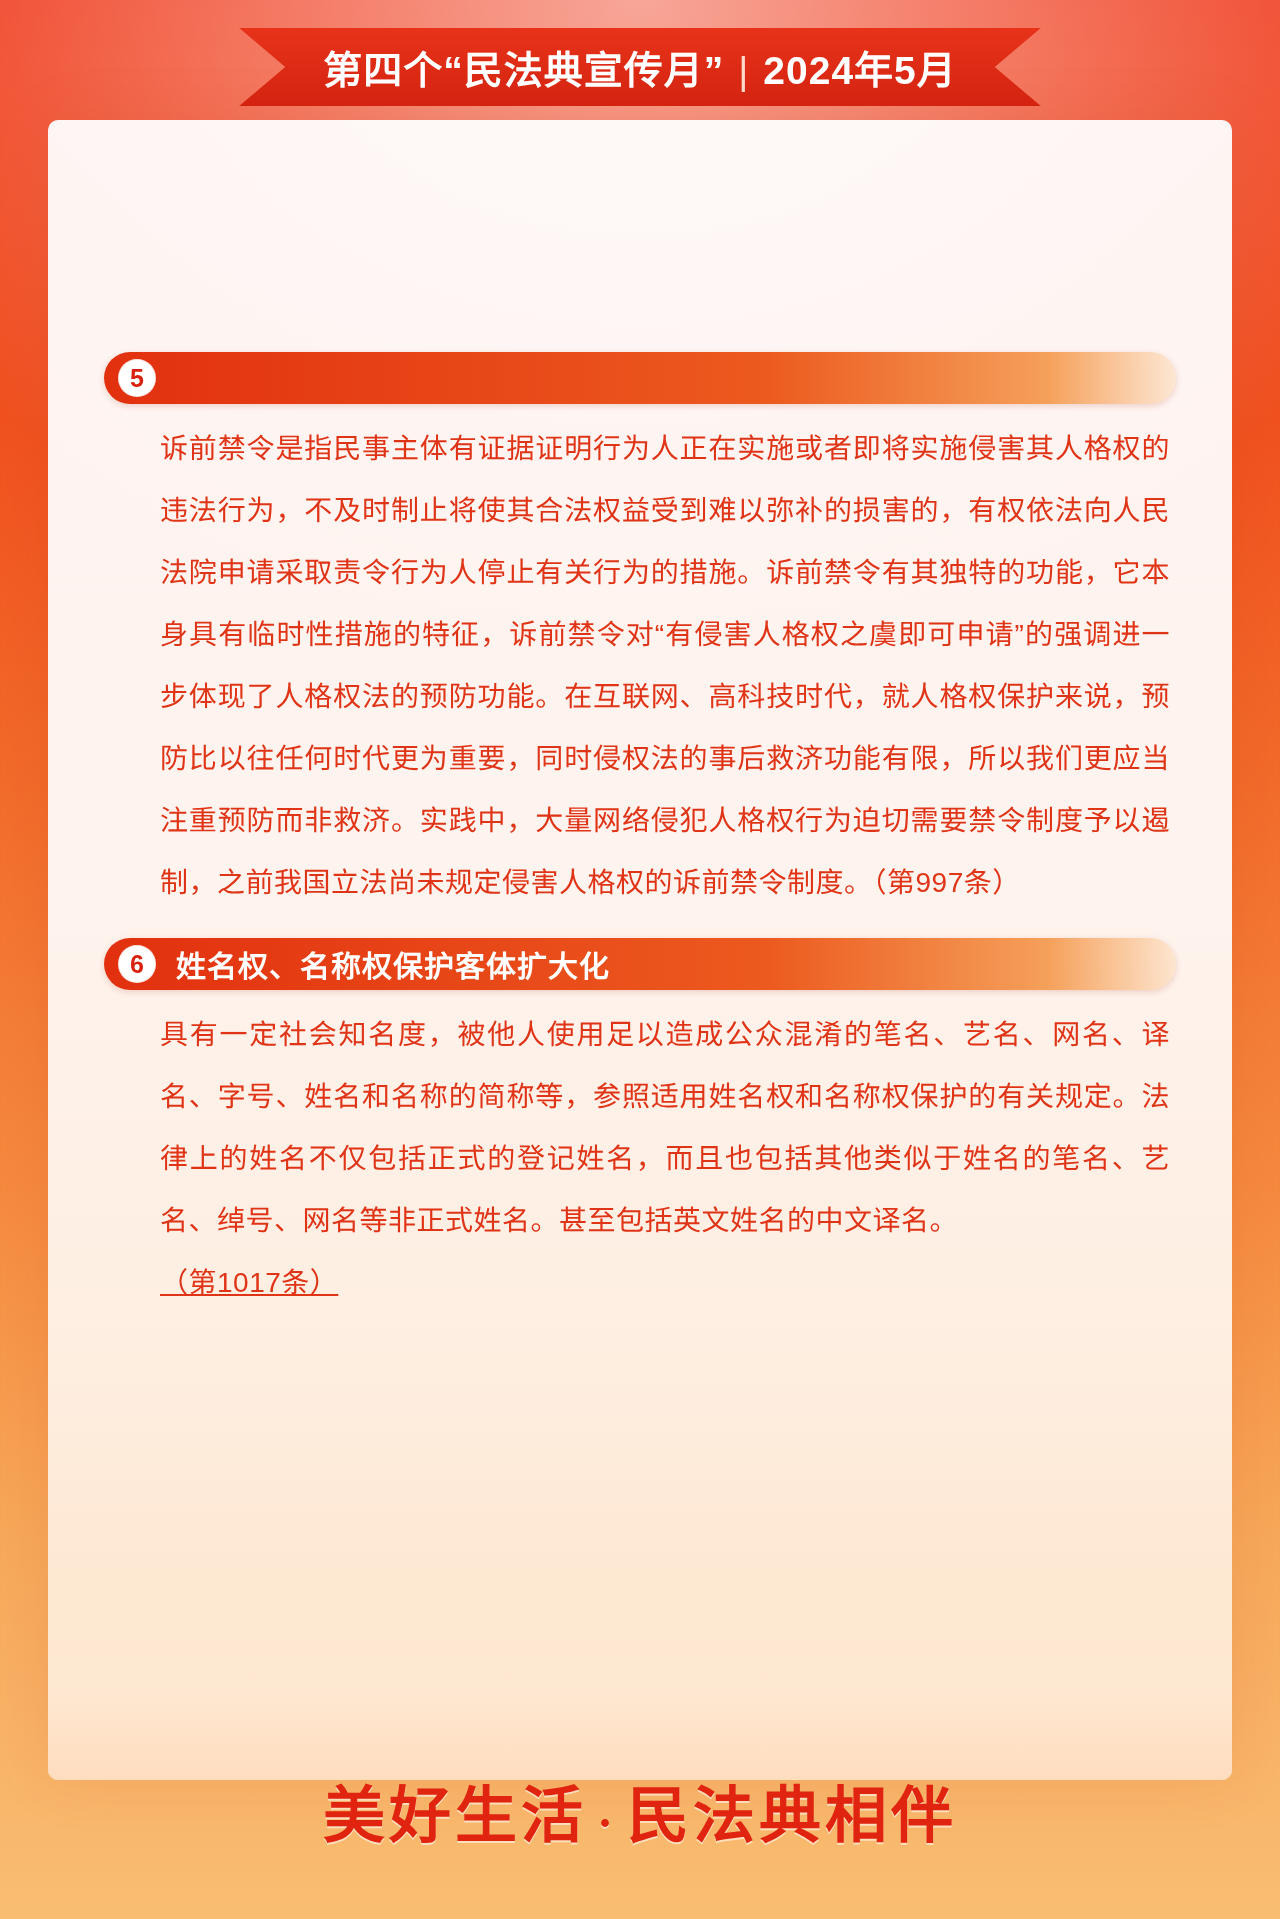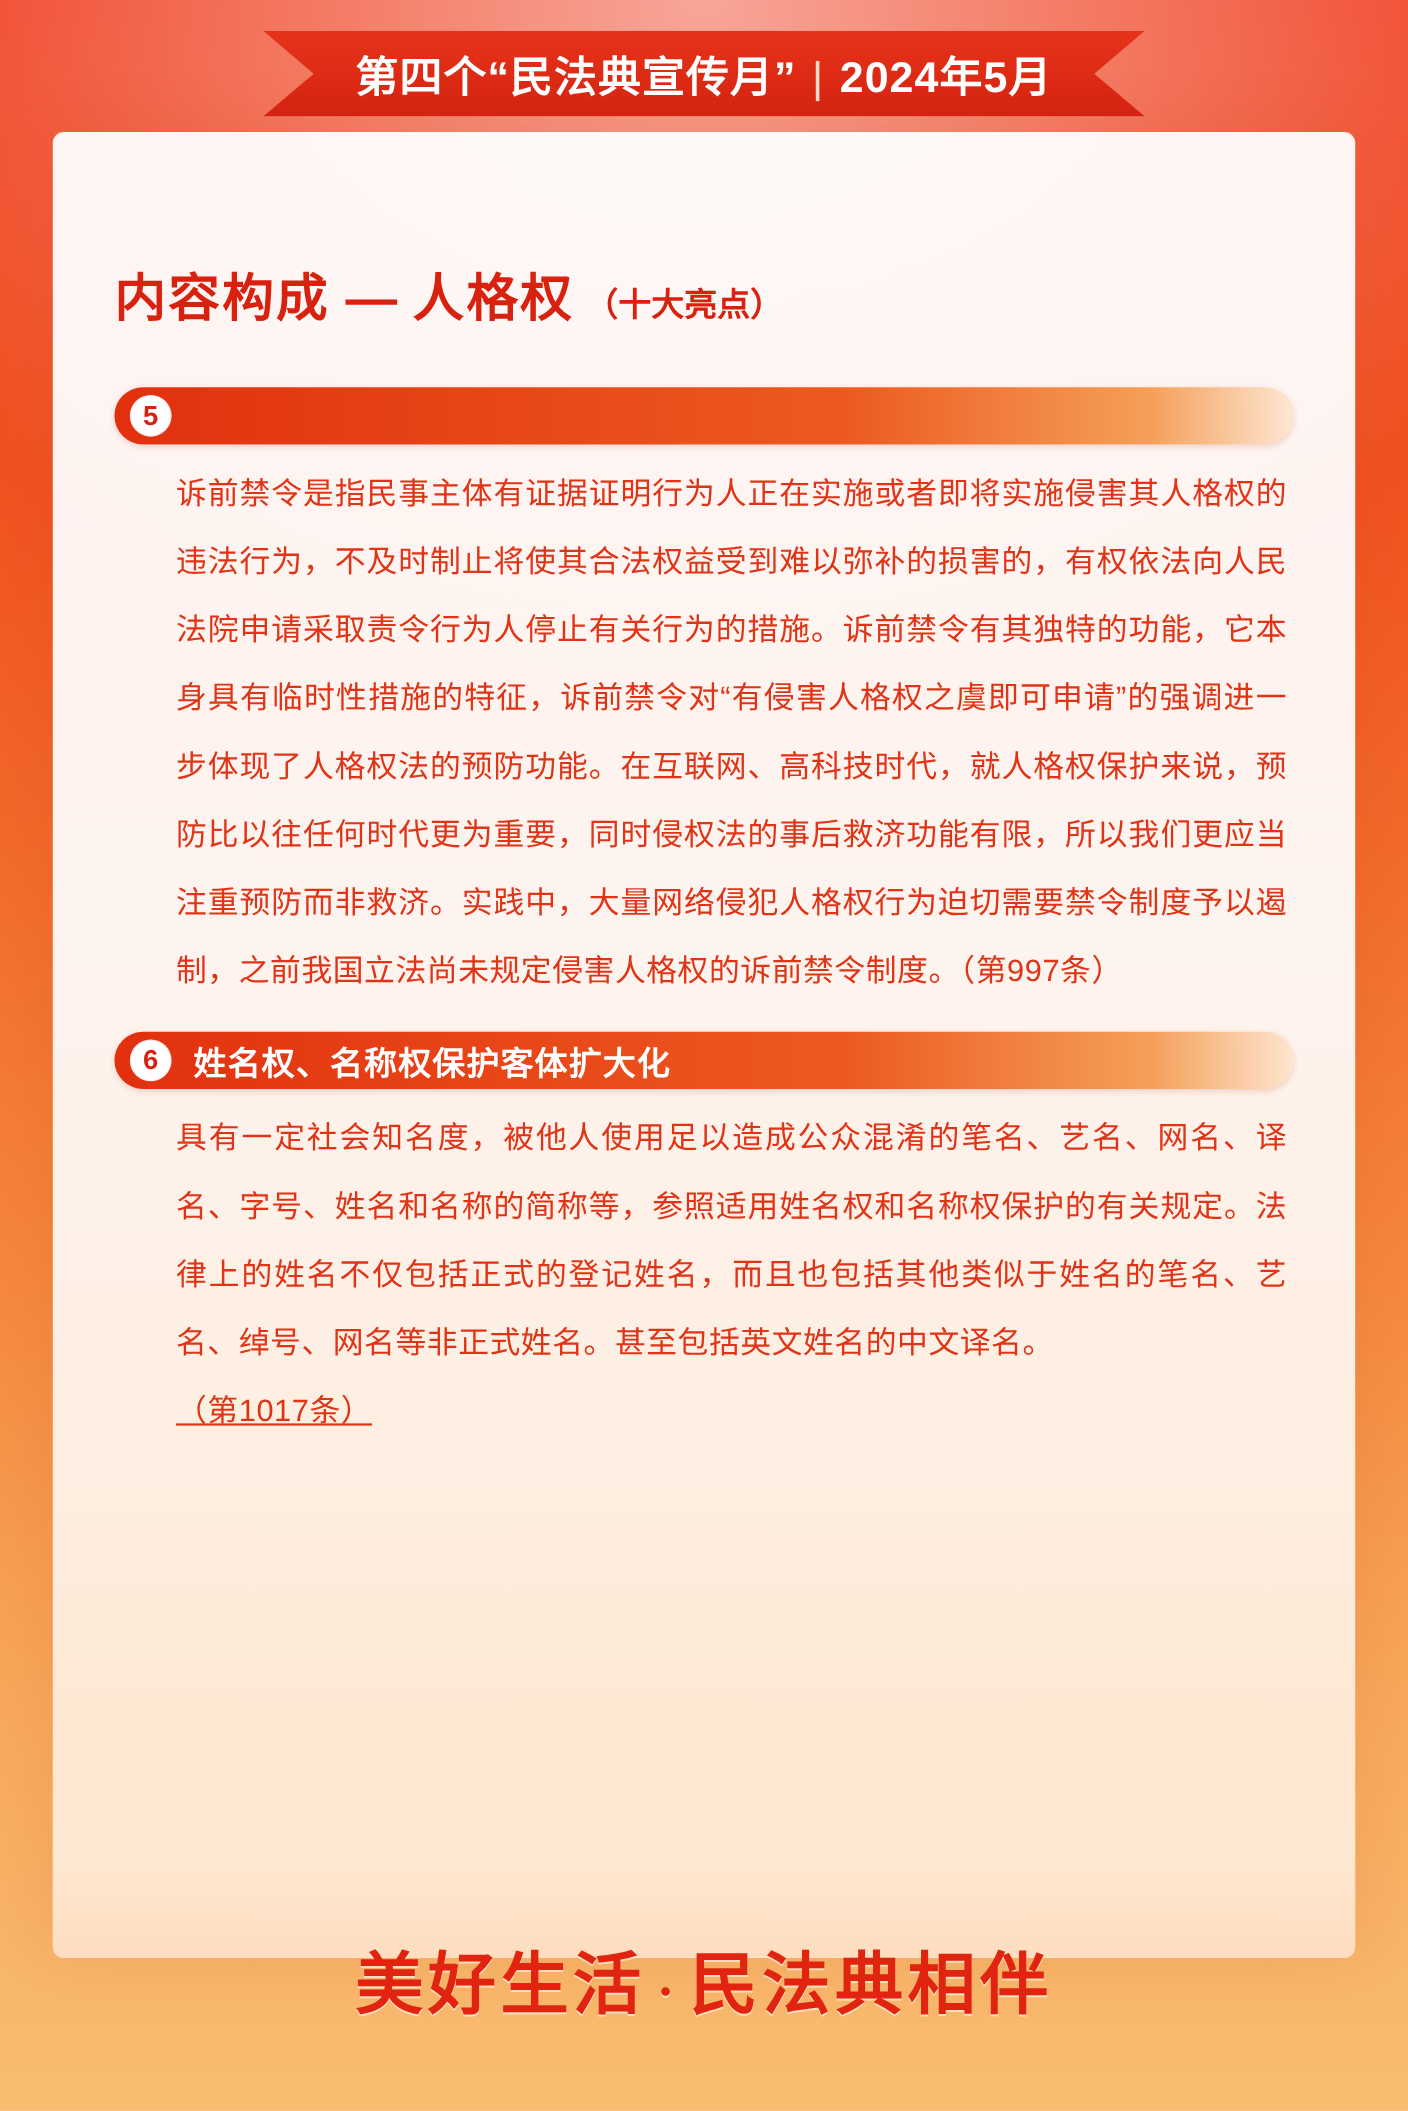--- a/index.html
+++ b/index.html
@@ -171,21 +171,21 @@
     text-align: justify;
     text-justify: inter-ideograph;
     letter-spacing: 0.5px;
     font-weight: 500;
   }
 
   
   .footer {
     position: absolute;
     left: 0;
-    bottom: 76px;
+    bottom: 64px;
     width: 1280px;
     text-align: center;
   }
   .slogan {
     display: inline-block;
     color: #e0240f;
     font-size: 62px;
     font-weight: bold;
     letter-spacing: 4px;
     font-family: "Liberation Serif", "DejaVu Serif", serif;
@@ -205,26 +205,20 @@
   <div class="paper"></div>
 
   <div class="header-band">
     <div class="ribbon">
       <div class="ribbon-text">
         <span>第四个“民法典宣传月”</span><span class="ribbon-sep">|</span><span>2024年5月</span>
       </div>
     </div>
   </div>
 
-  <div class="section-title">
-    <span class="st-main">内容构成</span>
-    <span class="st-dash">—</span>
-    <span class="st-strong">人格权</span>
-    <span class="st-sub">（十大亮点）</span>
-  </div>
 
   <div class="content">
 
     <div class="item">
       <div class="item-head">
         <div class="badge">5</div>
       </div>
       <div class="item-body">诉前禁令是指民事主体有证据证明行为人正在实施或者即将实施侵害其人格权的违法行为，不及时制止将使其合法权益受到难以弥补的损害的，有权依法向人民法院申请采取责令行为人停止有关行为的措施。诉前禁令有其独特的功能，它本身具有临时性措施的特征，诉前禁令对“有侵害人格权之虞即可申请”的强调进一步体现了人格权法的预防功能。在互联网、高科技时代，就人格权保护来说，预防比以往任何时代更为重要，同时侵权法的事后救济功能有限，所以我们更应当注重预防而非救济。实践中，大量网络侵犯人格权行为迫切需要禁令制度予以遏制，之前我国立法尚未规定侵害人格权的诉前禁令制度。（第997条）</div>
     </div>
 

